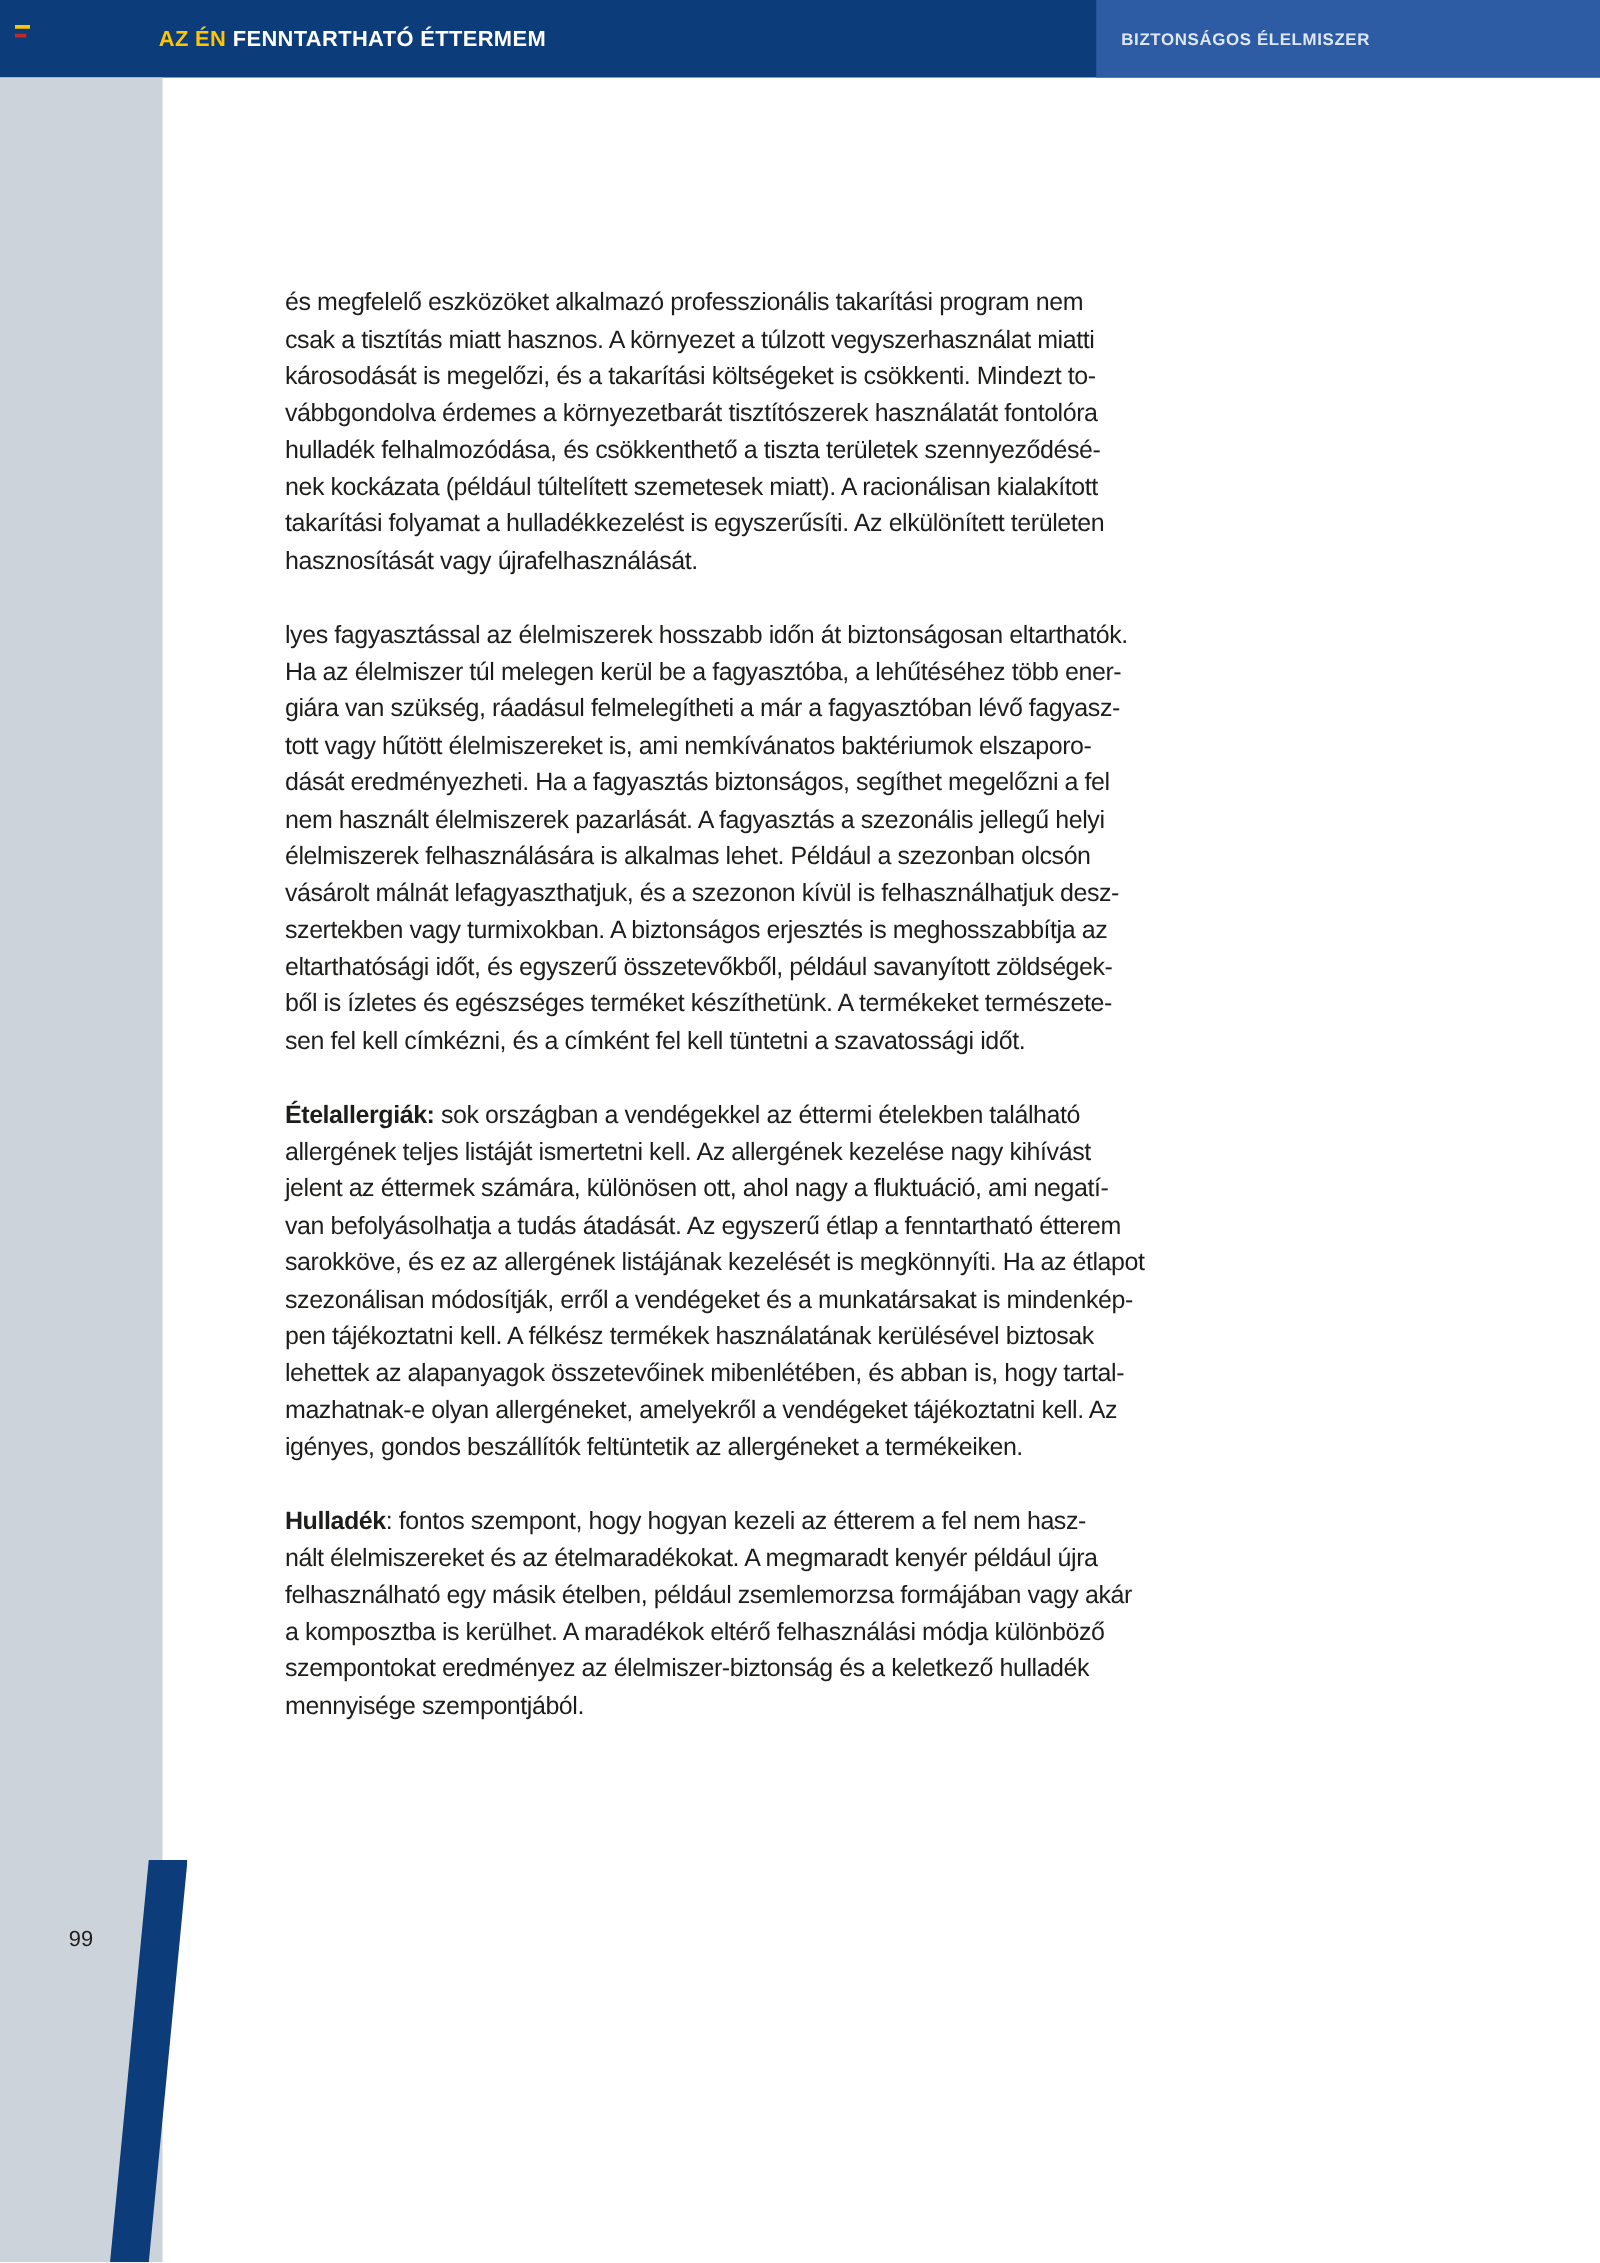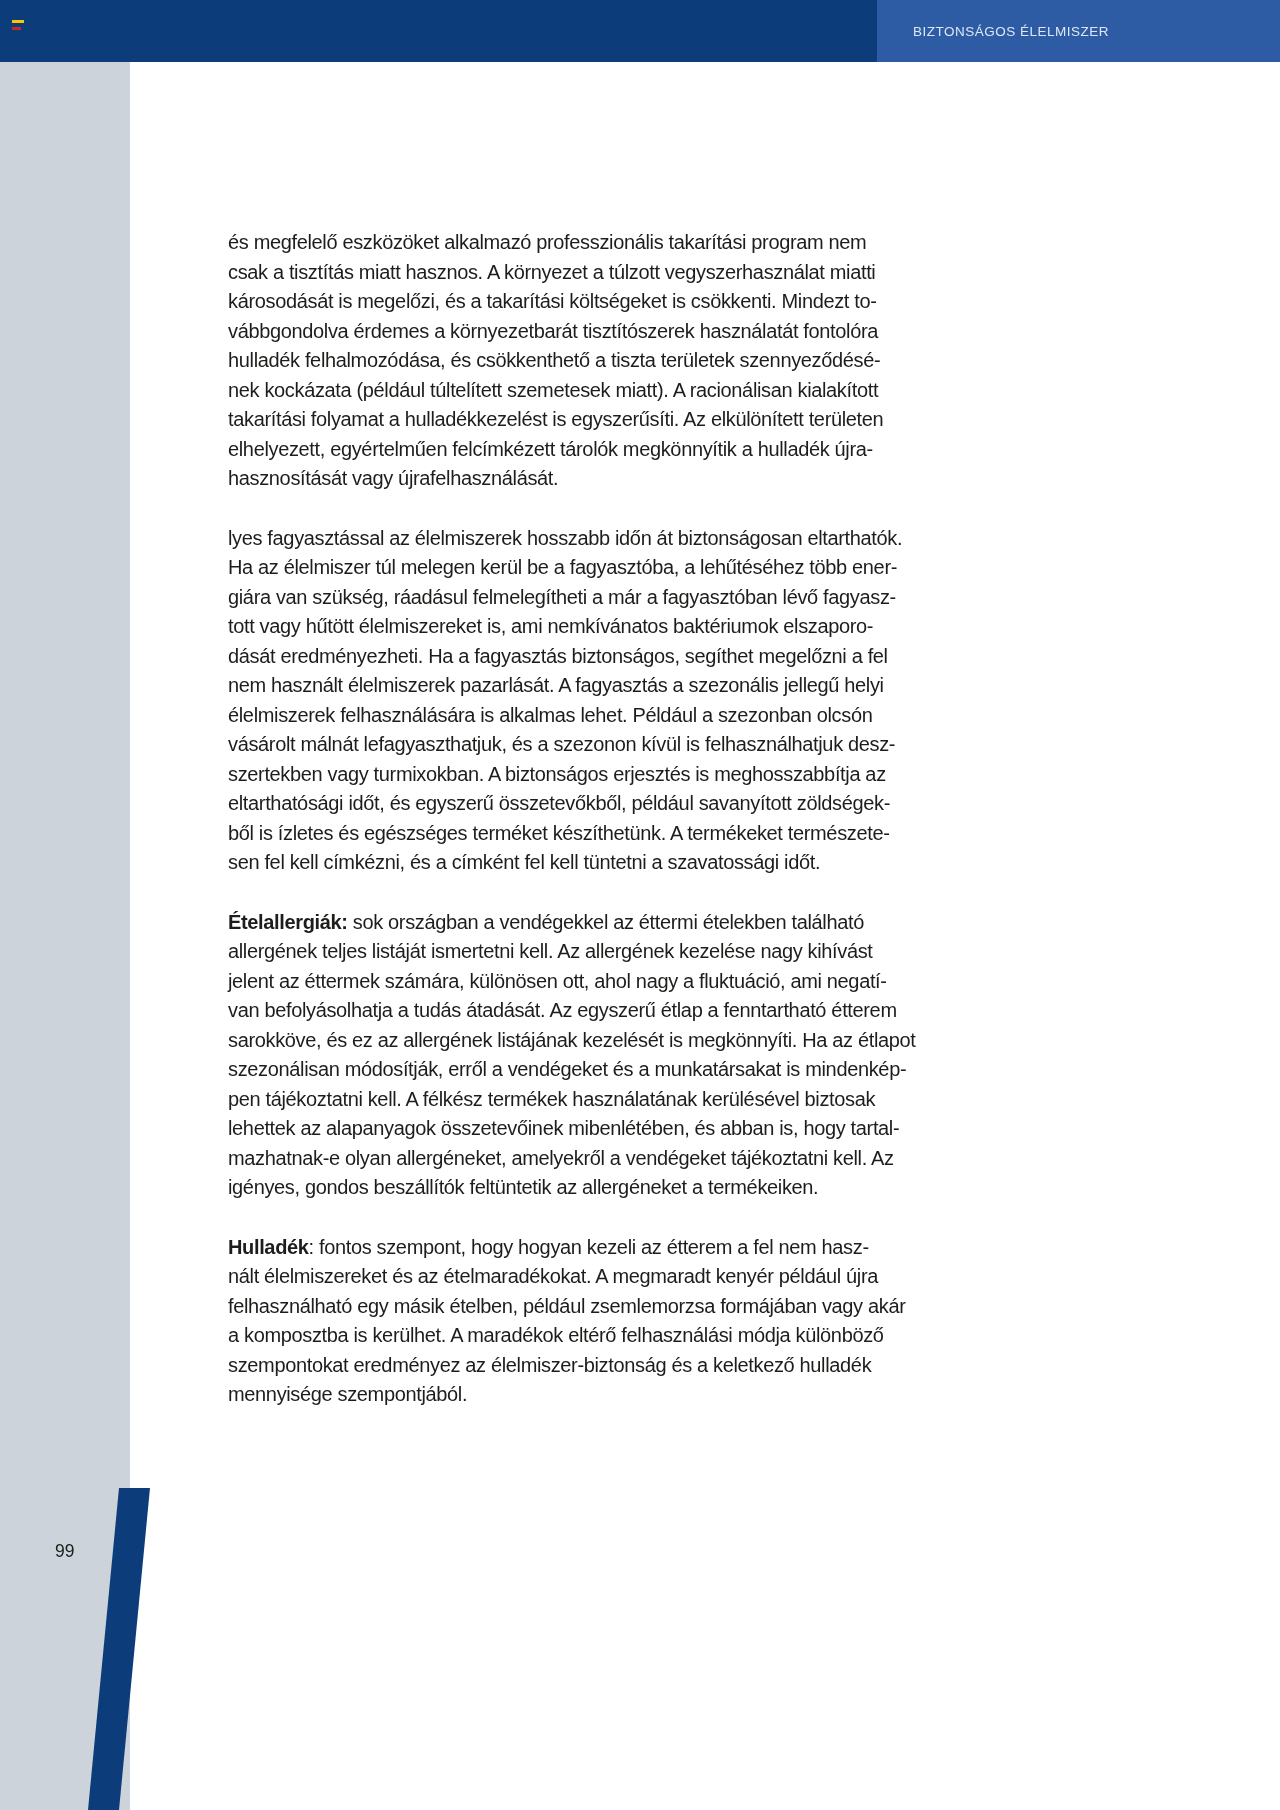--- a/index.html
+++ b/index.html
@@ -39,22 +39,22 @@
     white-space:pre;
   }
   .brand .brand-prefix{color:var(--yellow);}
   .brand .brand-rest{color:#ffffff;}
   .header-right{
     position:absolute;left:877px;top:0;width:403px;height:62px;
     background:var(--header-right);
     display:flex;align-items:center;
   }
   .header-right .section-label{
-    padding-left:36px;
-    color:#dde7f5;font-size:13.5px;font-weight:normal;letter-spacing:.5px;
+    padding-left:20px;
+    color:#dde7f5;font-size:13.5px;font-weight:bold;letter-spacing:.5px;
     white-space:nowrap;
   }
   
   .sidebar{
     position:absolute;left:0;top:62px;width:130px;height:1748px;
     background:var(--sidebar);
   }
   .diagonal-band{
     position:absolute;left:88px;top:1488px;width:62px;height:322px;
     background:var(--navy);
@@ -78,41 +78,41 @@
 </head>
 <body>
 
 <div class="page">
 
   <div class="header">
     <div class="corner-icon">
       <span class="bar yellow"></span>
       <span class="bar red"></span>
     </div>
+    <div class="brand"><span class="brand-prefix">AZ ÉN</span><span class="brand-rest"> FENNTARTHATÓ ÉTTERMEM</span></div>
     <div class="header-right">
       <span class="section-label">BIZTONSÁGOS ÉLELMISZER</span>
     </div>
   </div>
 
   <div class="sidebar"></div>
 
   <div class="diagonal-band"></div>
 
   <div class="page-number">99</div>
 
   <div class="content">
       <div class="paragraph">
         <div class="line">és megfelelő eszközöket alkalmazó professzionális takarítási program nem</div>
         <div class="line">csak a tisztítás miatt hasznos. A környezet a túlzott vegyszerhasználat miatti</div>
         <div class="line">károsodását is megelőzi, és a takarítási költségeket is csökkenti. Mindezt to-</div>
         <div class="line">vábbgondolva érdemes a környezetbarát tisztítószerek használatát fontolóra</div>
         <div class="line">hulladék felhalmozódása, és csökkenthető a tiszta területek szennyeződésé-</div>
         <div class="line">nek kockázata (például túltelített szemetesek miatt). A racionálisan kialakított</div>
         <div class="line">takarítási folyamat a hulladékkezelést is egyszerűsíti. Az elkülönített területen</div>
-        <div class="line">elhelyezett, egyértelműen felcímkézett tárolók megkönnyítik a hulladék újra-</div>
         <div class="line">hasznosítását vagy újrafelhasználását.</div>
       </div>
       <div class="paragraph">
         <div class="line">lyes fagyasztással az élelmiszerek hosszabb időn át biztonságosan eltarthatók.</div>
         <div class="line">Ha az élelmiszer túl melegen kerül be a fagyasztóba, a lehűtéséhez több ener-</div>
         <div class="line">giára van szükség, ráadásul felmelegítheti a már a fagyasztóban lévő fagyasz-</div>
         <div class="line">tott vagy hűtött élelmiszereket is, ami nemkívánatos baktériumok elszaporo-</div>
         <div class="line">dását eredményezheti. Ha a fagyasztás biztonságos, segíthet megelőzni a fel</div>
         <div class="line">nem használt élelmiszerek pazarlását. A fagyasztás a szezonális jellegű helyi</div>
         <div class="line">élelmiszerek felhasználására is alkalmas lehet. Például a szezonban olcsón</div>

